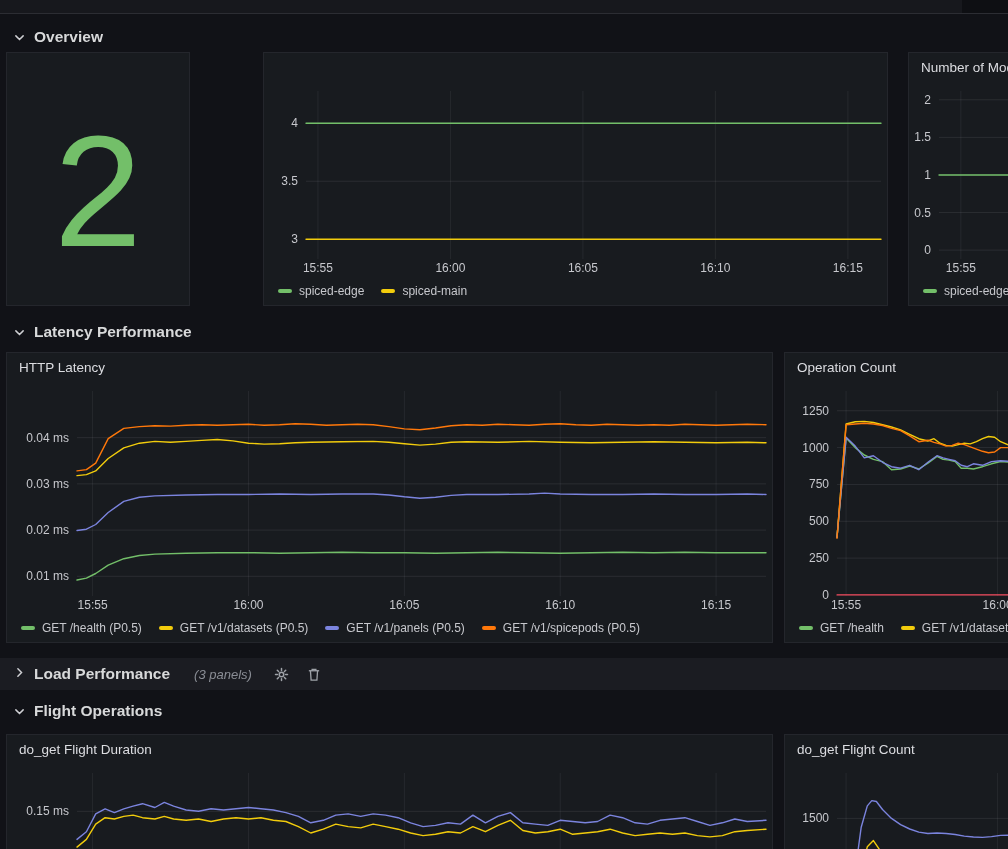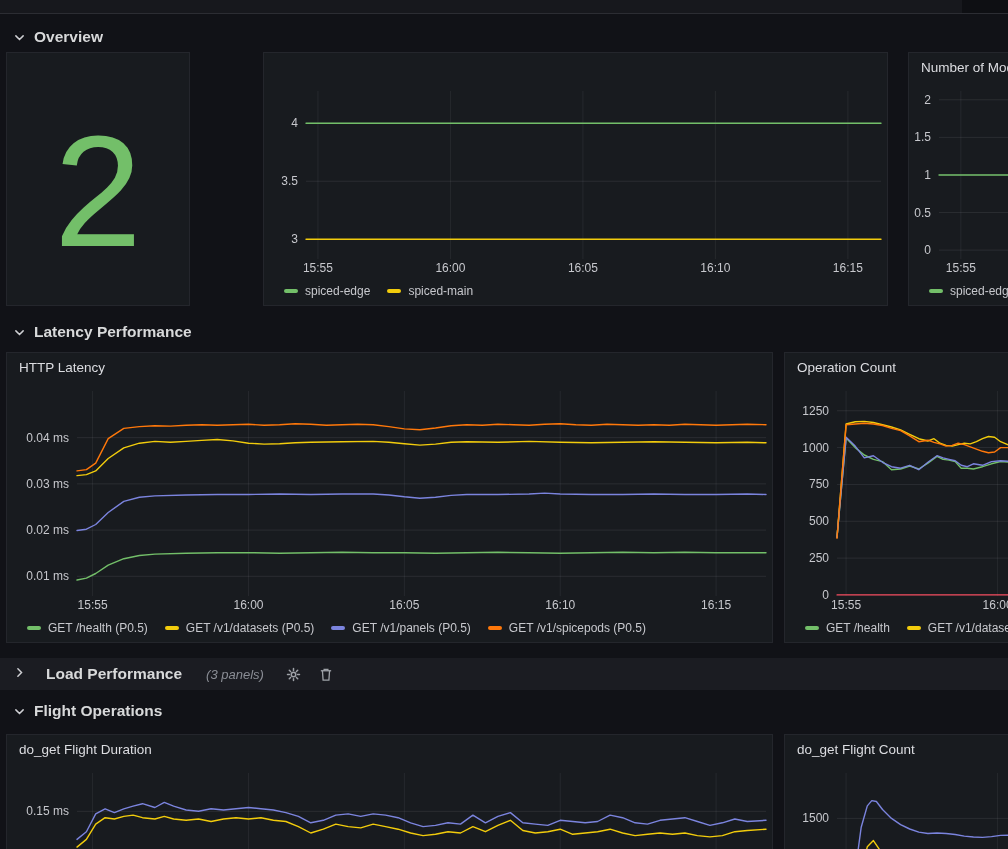--- a/index.html
+++ b/index.html
@@ -12,28 +12,28 @@
   .topbar-dark{position:absolute;right:0;top:0;width:46px;height:13px;background:#0e0f13}
 
   .sec{position:absolute;display:flex;align-items:center;gap:8px;font-weight:700;font-size:15.5px;color:#d8d9da;cursor:pointer}
   .sec .chev{display:flex;color:#cfd0d4}
   #sec-overview{left:13px;top:22px;height:30px}
   #sec-latency{left:13px;top:317px;height:30px}
   #sec-flight{left:13px;top:696px;height:30px}
 
   .loadrow{position:absolute;left:0;top:658px;width:1008px;height:32px;background:#1b1c22;
     display:flex;align-items:center;padding-left:13px;box-sizing:border-box;cursor:pointer}
-  .loadrow .ltitle{font-weight:700;font-size:15.5px;margin-left:20px}
+  .loadrow .ltitle{font-weight:700;font-size:15.5px;margin-left:8px}
   .loadrow .meta{font-style:italic;font-weight:400;font-size:13px;color:#8a8d95;margin-left:24px}
   .icon-btn{margin-left:22px;display:flex;cursor:pointer;color:#9fa2a8}
 
   .panel{position:absolute;background:#181b1f;border:1px solid #24262c;box-sizing:border-box}
   .ptitle{padding:7px 0 0 12px;font-size:13.5px;font-weight:500;color:#dcdde1;white-space:nowrap;overflow:hidden;cursor:pointer}
   .chart{position:absolute;left:0;top:28px;right:0;bottom:26px;overflow:hidden}
-  .legend{position:absolute;left:7px;right:1px;bottom:2px;height:24px;display:flex;align-items:center;
+  .legend{position:absolute;left:1px;right:1px;bottom:2px;height:24px;display:flex;align-items:center;
     padding-left:13px;gap:17px;font-size:12px;color:#c7c8cd;white-space:nowrap;overflow:hidden}
   .legend .item{display:flex;align-items:center;cursor:pointer}
   .legend .sw{display:inline-block;width:14px;height:4px;border-radius:2px;margin-right:7px}
   .bigv{position:absolute;left:0;right:0;top:24px;bottom:0;display:flex;align-items:center;justify-content:center;
     font-size:158px;font-weight:500;line-height:1}
 
   #p-active{left:6px;top:52px;width:184px;height:254px}
   #p-datasets{left:263px;top:52px;width:625px;height:254px}
   #p-models{left:908px;top:52px;width:220px;height:254px}
   #p-http{left:6px;top:352px;width:767px;height:291px}

